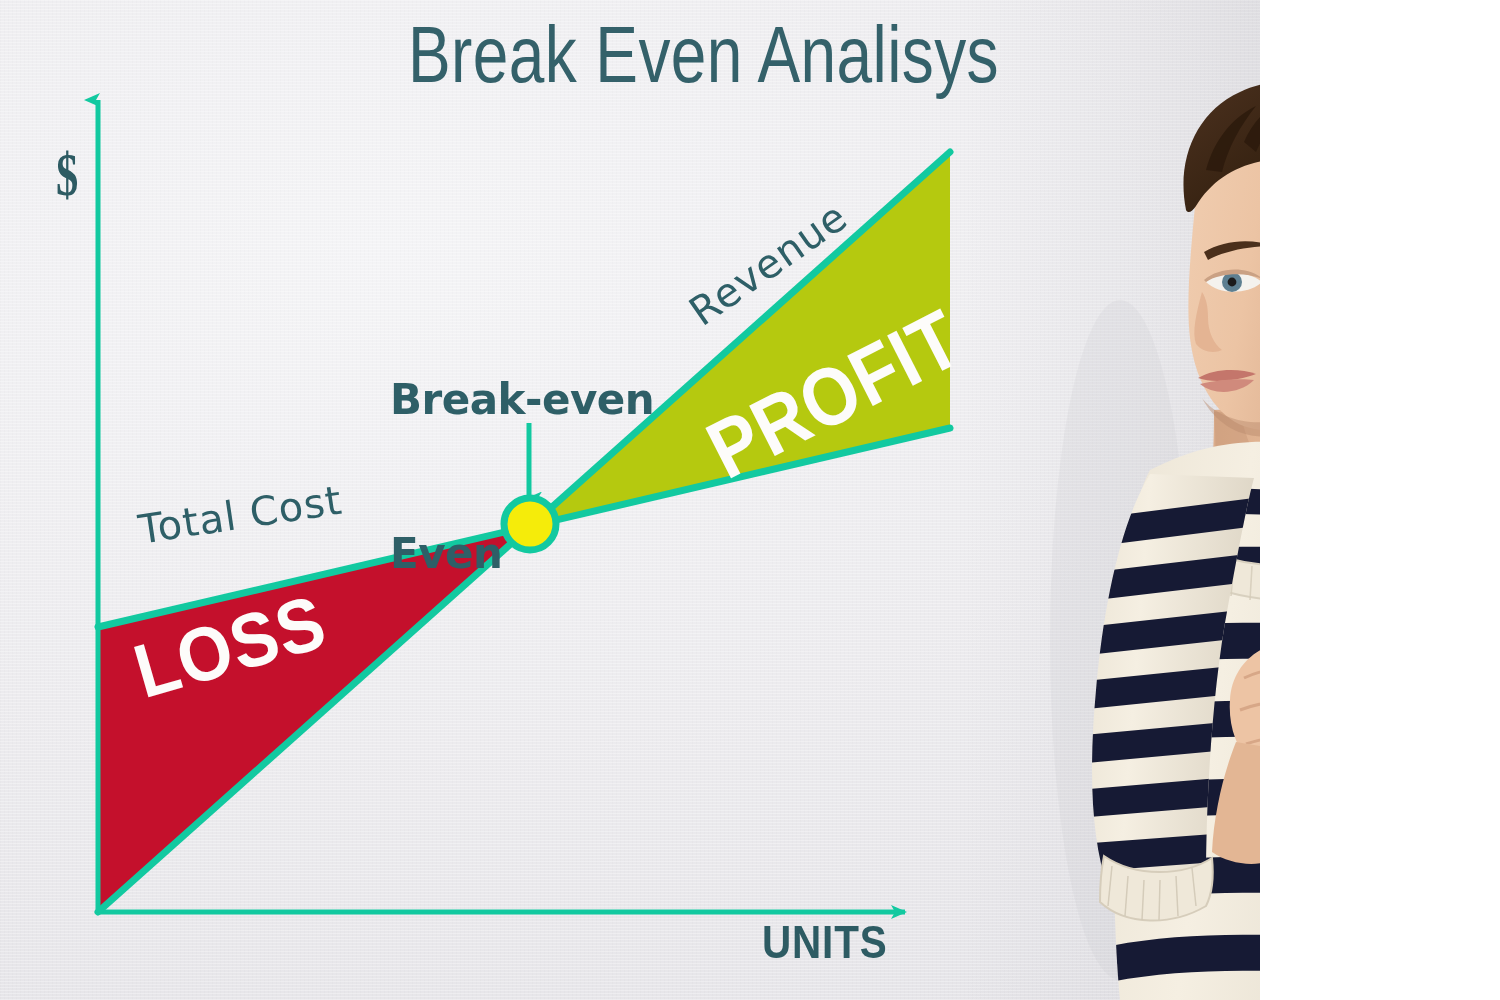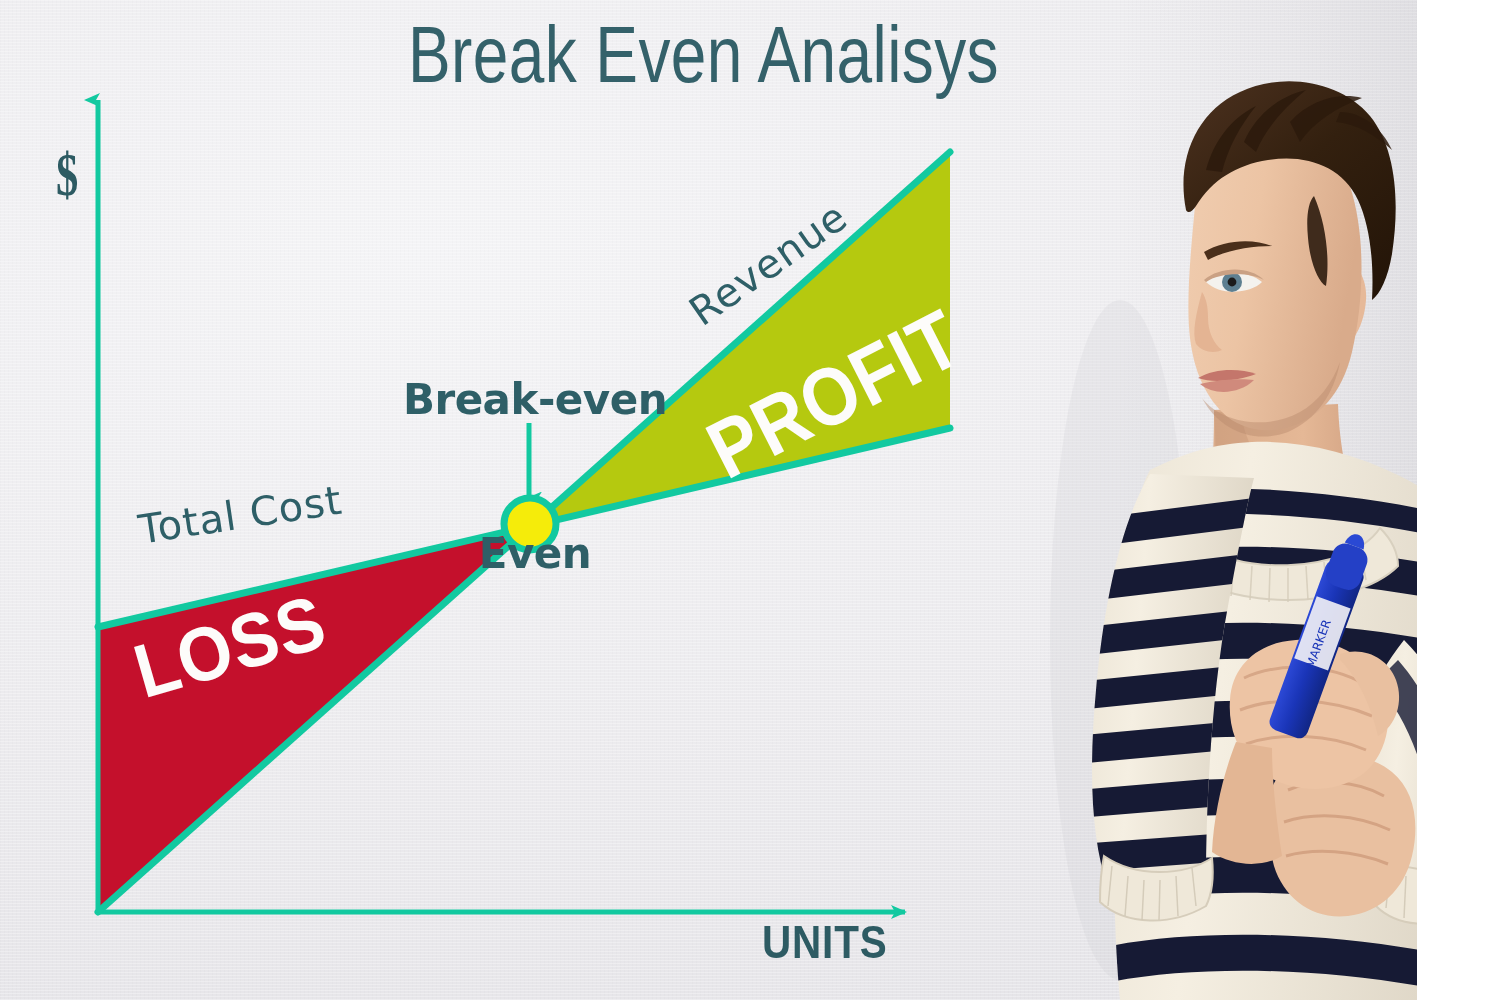--- a/index.html
+++ b/index.html
@@ -2,21 +2,21 @@
 <html><head>
 <meta charset="utf-8">
 <style>
   html, body {
     margin: 0;
     padding: 0;
     background: #ffffff;
   }
   #scene {
     position: relative;
-    width: 1417px;
+    width: 1260px;
     height: 1000px;
     overflow: hidden;
     background: #ededef;
     font-family: "DejaVu Sans", sans-serif;
   }
   
   .wall {
     position: absolute;
     inset: 0;
     background:
@@ -83,21 +83,20 @@
     transform: scaleX(.86);
     transform-origin: left top;
   }
   #break-even-label {
     left: 390px;
     top: 272px;
     font-family: "DejaVu Sans", sans-serif;
     font-size: 42px;
     font-weight: 600;
     color: #2e5f67;
-    text-align: center;
     width: 290px;
     line-height: 1.22;
     letter-spacing: -.5px;
   }
   #total-cost-label {
     left: 136px;
     top: 510px;
     font-family: "DejaVu Sans", sans-serif;
     font-size: 40px;
     font-weight: 500;

